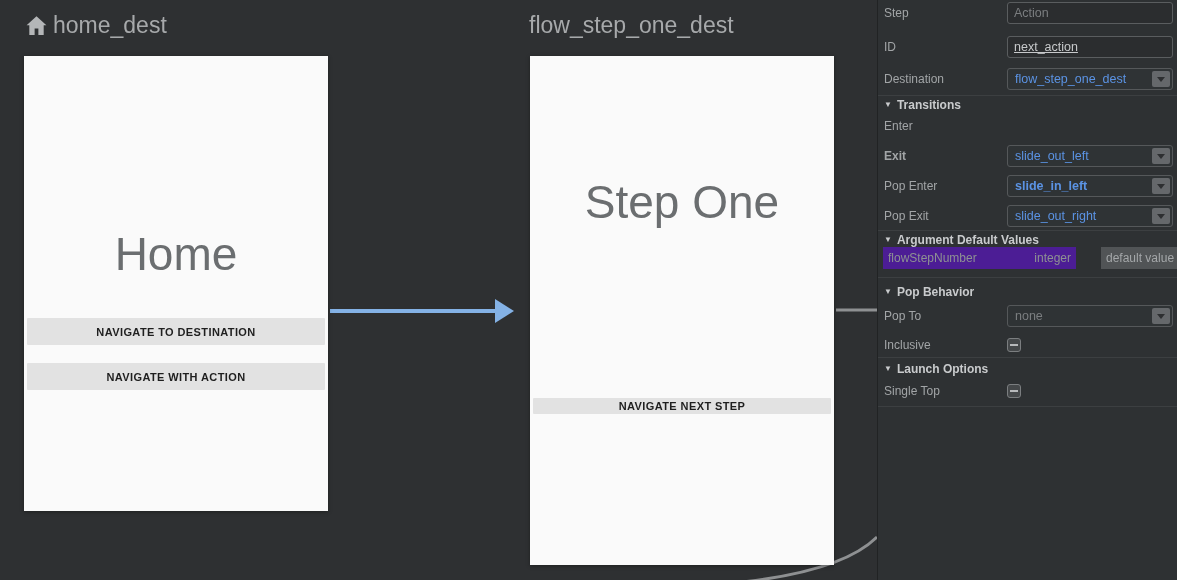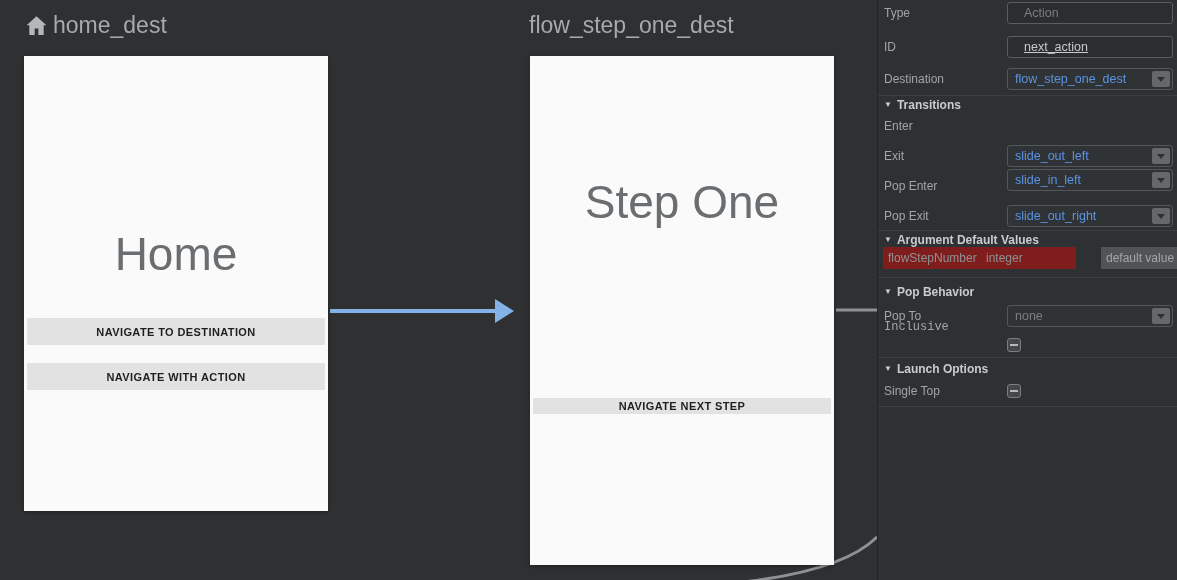--- a/index.html
+++ b/index.html
@@ -24,38 +24,38 @@
   .plabel{position:absolute;left:6px;height:22px;line-height:22px;
           font-size:12px;color:#a2a5a7;white-space:nowrap;}
   .pheader{position:absolute;left:6px;height:16px;line-height:16px;display:flex;
            align-items:center;gap:5px;font-size:12px;font-weight:bold;color:#c9cbcd;
            white-space:nowrap;cursor:default;}
   .pheader .tri{font-size:8px;color:#c9cbcd;}
   .pdivider{position:absolute;left:0;width:300px;height:1px;background:#3c3f41;}
 
   .pfield{position:absolute;left:129px;width:166px;height:22px;
           border:1px solid #5a5d5f;border-radius:3px;background:#2b2d2f;
-          font-size:12.5px;line-height:20px;padding:0 16px;white-space:nowrap;overflow:hidden;}
+          font-size:12.5px;line-height:20px;padding:0 6px;white-space:nowrap;overflow:hidden;}
   .pfield.ghost{color:#7b7e80;}
   .pfield.val{color:#c7c9cb;text-decoration:underline;}
 
   .dropdown{position:absolute;left:129px;width:166px;height:22px;
             border:1px solid #55585a;border-radius:3px;background:#2f3335;cursor:pointer;}
   .dd-text{position:absolute;left:7px;top:0;right:24px;line-height:20px;font-size:12.5px;
            white-space:nowrap;overflow:hidden;}
   .dd-text.blue{color:#5b93e4;}
   .dd-text.ghost{color:#7b7e80;}
   .dd-btn{position:absolute;right:2px;top:2px;width:18px;height:16px;border-radius:2px;
           background:#65686b;display:flex;align-items:center;justify-content:center;}
   .dd-tri{width:0;height:0;border-left:4px solid transparent;border-right:4px solid transparent;
           border-top:5px solid #2d2f31;}
 
   .argbox{position:absolute;height:22px;font-size:12px;line-height:22px;padding:0 5px;
           white-space:nowrap;overflow:hidden;}
-  .argbox.dim{background:#7f1d1d;color:#8e9193;}
+  .argbox.dim{background:#4c1d95;color:#8e9193;text-align:right;}
   .argbox.lit{background:#515456;color:#a4a7a9;}
 
   .checkbox{position:absolute;left:129px;width:14px;height:14px;border-radius:3px;
             background:#45484a;border:1px solid #7b7e80;cursor:pointer;
             display:flex;align-items:center;justify-content:center;}
   .checkbox .dash{width:8px;height:2px;background:#b7b9bb;}
 </style>
 </head>
 <body>
 
@@ -92,21 +92,21 @@
       <span>flow_step_one_dest</span>
     </div>
     <div class="screen" style="left:530px;top:56px;width:304px;height:509px;">
       <div class="screen-title" style="top:125px;">Step One</div>
       <div class="preview-btn" style="top:342px;height:16px;">NAVIGATE NEXT STEP</div>
     </div>
   </div>
 
   <div id="panel">
 
-    <div class="plabel" style="top:2px;">Type</div>
+    <div class="plabel" style="top:2px;">Step</div>
     <div class="pfield ghost" style="top:2px;">Action</div>
 
     <div class="plabel" style="top:36px;">ID</div>
     <div class="pfield val" style="top:36px;">next_action</div>
 
     <div class="plabel" style="top:68px;">Destination</div>
     <div class="dropdown" style="top:68px;">
       <span class="dd-text blue">flow_step_one_dest</span>
       <span class="dd-btn">
           <span class="dd-tri"></span>
@@ -115,30 +115,30 @@
 
     <div class="pdivider" style="top:95px;"></div>
 
     <div class="pheader" style="top:97px;">
       <span class="tri">▼</span>
       <span>Transitions</span>
     </div>
 
     <div class="plabel" style="top:115px;">Enter</div>
 
-    <div class="plabel" style="top:145px;">Exit</div>
+    <div class="plabel" style="top:145px;font-weight:bold;">Exit</div>
     <div class="dropdown" style="top:145px;">
       <span class="dd-text blue">slide_out_left</span>
       <span class="dd-btn">
           <span class="dd-tri"></span>
         </span>
     </div>
 
     <div class="plabel" style="top:175px;">Pop Enter</div>
-    <div class="dropdown" style="top:169px;">
+    <div class="dropdown" style="top:175px;font-weight:bold;">
       <span class="dd-text blue">slide_in_left</span>
       <span class="dd-btn">
           <span class="dd-tri"></span>
         </span>
     </div>
 
     <div class="plabel" style="top:205px;">Pop Exit</div>
     <div class="dropdown" style="top:205px;">
       <span class="dd-text blue">slide_out_right</span>
       <span class="dd-btn">
@@ -164,21 +164,21 @@
     </div>
 
     <div class="plabel" style="top:305px;">Pop To</div>
     <div class="dropdown" style="top:305px;">
       <span class="dd-text ghost">none</span>
       <span class="dd-btn">
           <span class="dd-tri"></span>
         </span>
     </div>
 
-    <div class="plabel" style="top:316px;font-family:Liberation Mono, monospace;">Inclusive</div>
+    <div class="plabel" style="top:334px;">Inclusive</div>
     <div class="checkbox" style="top:338px;">
       <span class="dash"></span>
     </div>
 
     <div class="pdivider" style="top:357px;"></div>
 
     <div class="pheader" style="top:361px;">
       <span class="tri">▼</span>
       <span>Launch Options</span>
     </div>

